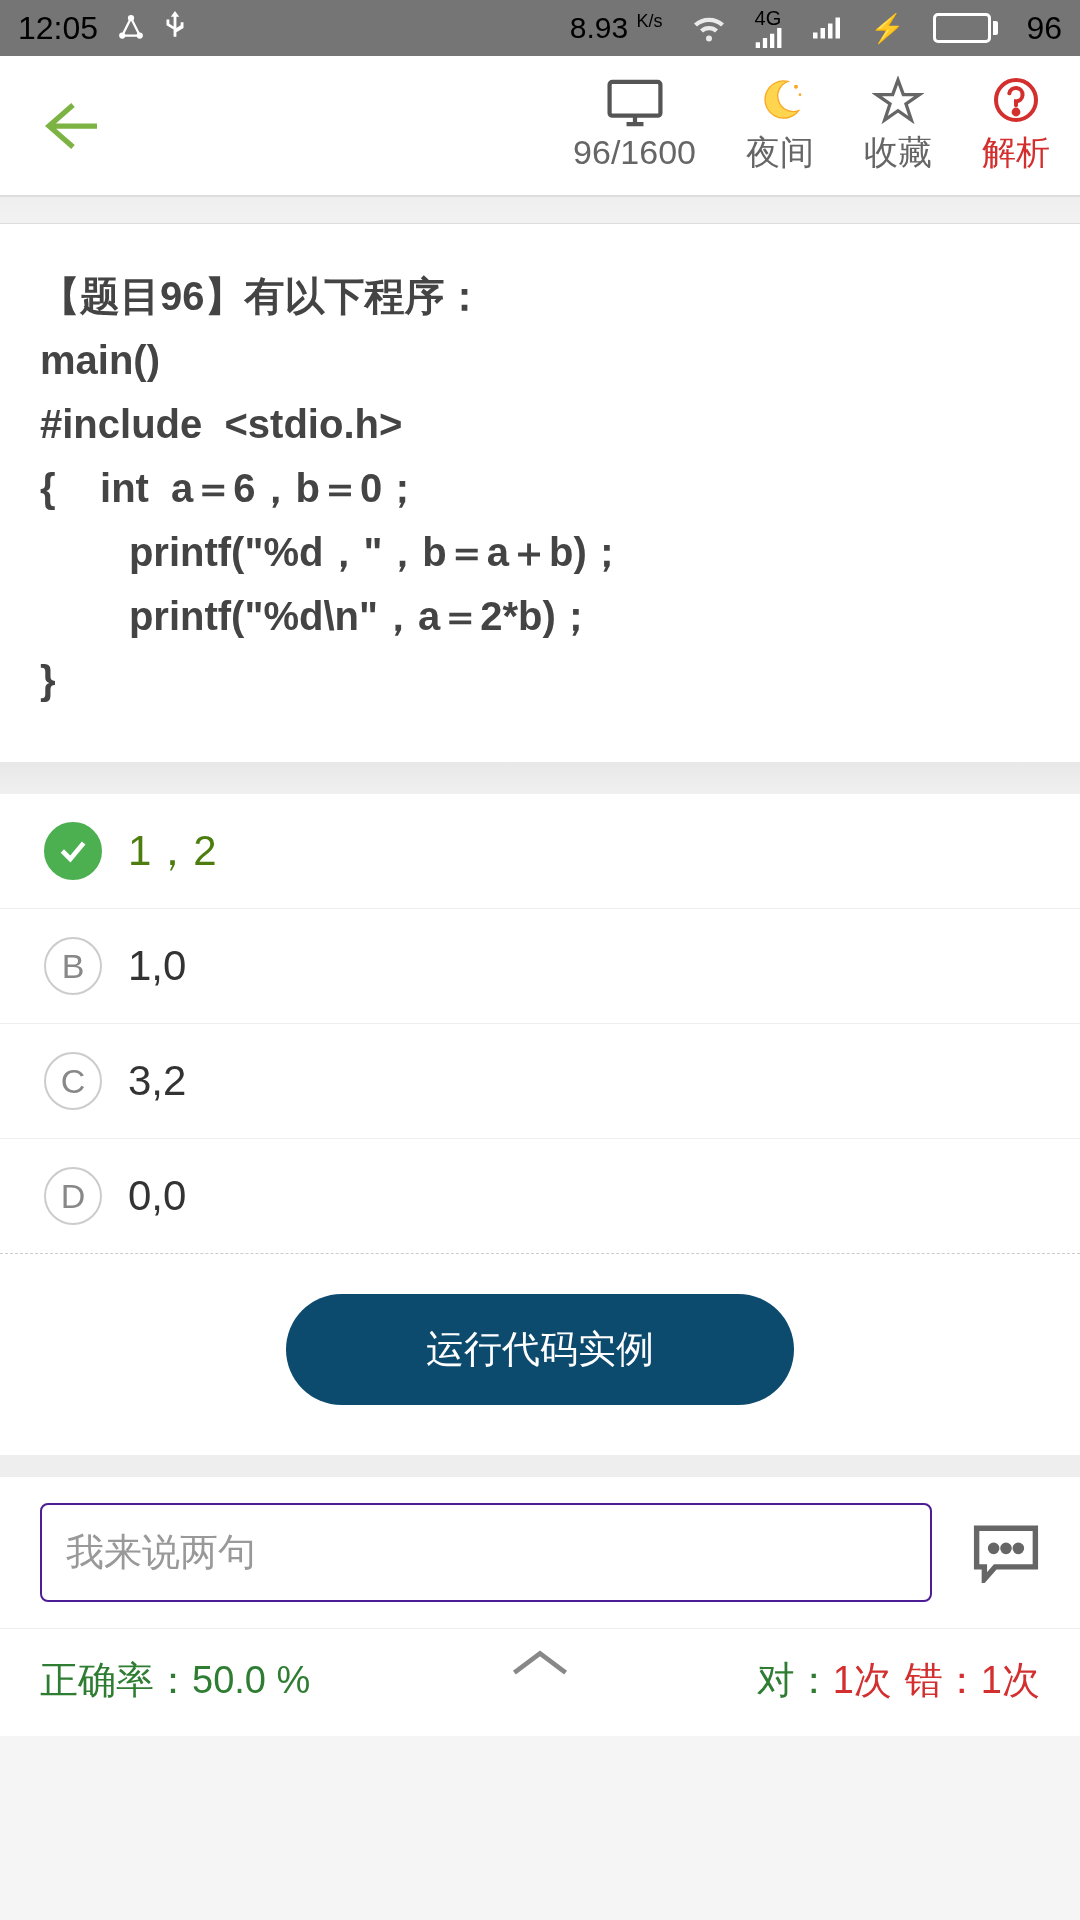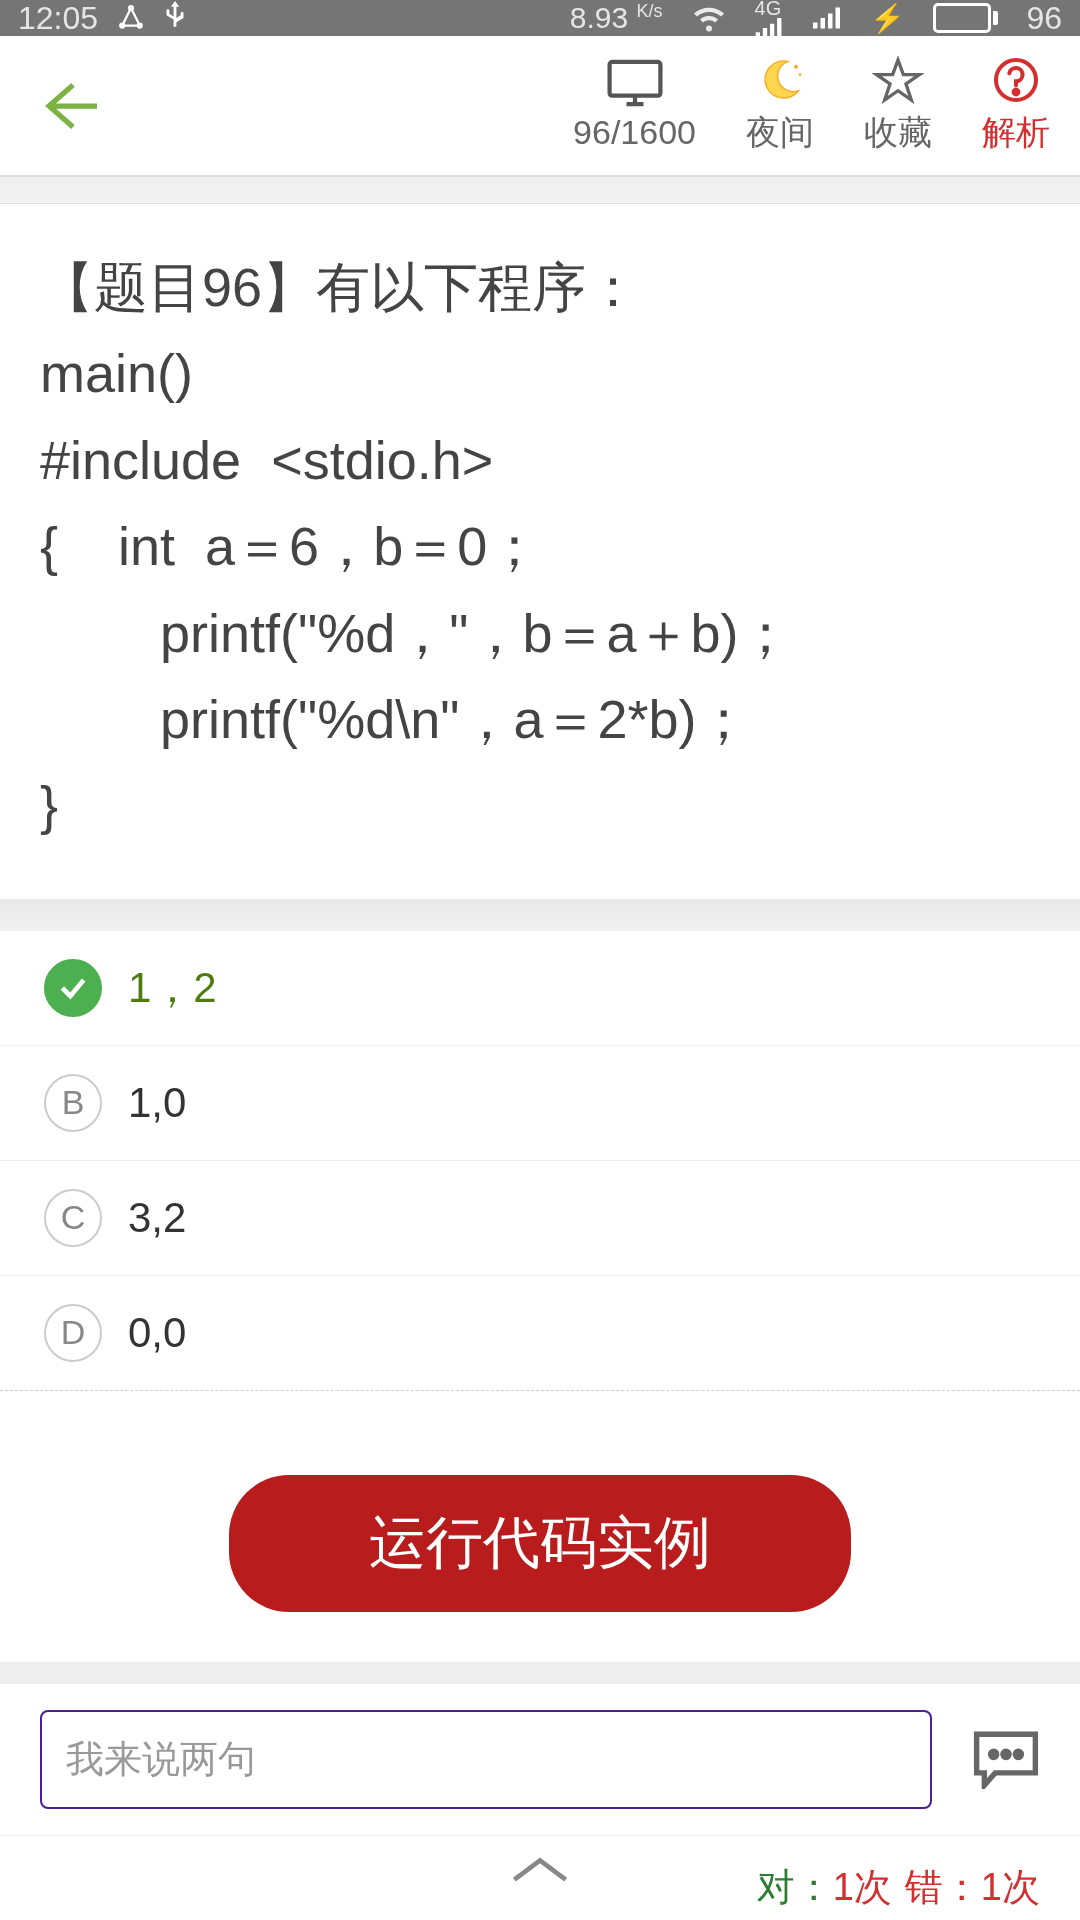--- a/index.html
+++ b/index.html
@@ -1,49 +1,49 @@
 <!DOCTYPE html>
 <html><head>
 <meta charset="utf-8">
 <style>
   * { margin: 0; padding: 0; box-sizing: border-box; }
   body { font-family: -apple-system, "Helvetica Neue", Arial, sans-serif; width: 1080px; height: 1920px; background: #f5f5f5; overflow: hidden; }
   
-  .status-bar { background: #757575; color: #e5e5e5; height: 36px; display: flex; align-items: center; padding: 0 18px; font-size: 32px; justify-content: space-between; }
+  .status-bar { background: #757575; color: #000000; height: 56px; display: flex; align-items: center; padding: 0 18px; font-size: 32px; justify-content: space-between; }
   .status-left { display: flex; align-items: center; gap: 18px; }
   .status-right { display: flex; align-items: center; gap: 28px; }
   .status-right .ks { font-size: 30px; }
   .status-right .ks sup { font-size: 18px; vertical-align: super; }
   .battery { display: inline-flex; align-items: center; }
   .battery-body { width: 58px; height: 30px; border: 3px solid #fff; border-radius: 5px; position: relative; padding: 2px; }
   .battery-fill { background: #3dd400; height: 100%; width: 100%; border-radius: 2px; }
   .battery-tip { width: 5px; height: 14px; background: #fff; margin-left: 2px; border-radius: 0 2px 2px 0; }
   
   .header { background: #fff; height: 140px; display: flex; align-items: center; padding: 0 30px 0 40px; border-bottom: 1px solid #ddd; }
   .back-arrow { flex: 0 0 auto; }
   .header-spacer { flex: 1; }
   .header-item { display: flex; flex-direction: column; align-items: center; gap: 6px; margin-left: 50px; color: #666; font-size: 34px; }
   .header-item.red { color: #d32f2f; }
   
   .gap { height: 28px; background: linear-gradient(#eee, #f2f2f2); border-top: 1px solid #ddd; border-bottom: 1px solid #ddd; }
   
-  .question { background: #fff; padding: 40px 40px 50px 40px; font-size: 54px; color: #444; line-height: 1.6; }
+  .question { background: #fff; padding: 40px 40px 50px 40px; font-size: 40px; color: #444; line-height: 1.6; font-weight: bold; }
   .question .code-line { white-space: pre; font-family: inherit; }
   
   .gap2 { height: 32px; background: linear-gradient(#e8e8e8, #f0f0f0); }
   
   .options { background: #fff; }
   .option { display: flex; align-items: center; padding: 28px 44px; border-bottom: 1px solid #eee; font-size: 42px; color: #333; }
   .option:last-child { border-bottom: 1px dashed #ccc; }
   .opt-badge { width: 58px; height: 58px; border-radius: 50%; border: 2px solid #ccc; display: flex; align-items: center; justify-content: center; font-size: 34px; color: #888; margin-right: 26px; flex-shrink: 0; }
   .opt-badge.correct { background: #4caf50; border-color: #4caf50; color: #fff; }
   .option.correct .opt-text { color: #4d7c0f; font-weight: 500; }
   
   .run-section { background: #fff; padding: 40px 0 50px 0; text-align: center; }
-  .run-btn { display: inline-block; background: #b91c1c; color: #fff; font-size: 57px; padding: 30px 140px; border-radius: 60px; margin-top: 44px; }
+  .run-btn { display: inline-block; background: #0c4a6e; color: #fff; font-size: 38px; padding: 30px 140px; border-radius: 60px; }
   
   .gap3 { height: 22px; background: #eee; }
   
   .comment-row { background: #fff; padding: 26px 40px; display: flex; align-items: center; gap: 40px; }
   .comment-input { flex: 1; border: 2px solid #4c1d95; border-radius: 8px; padding: 22px 24px; font-size: 38px; color: #999; }
   
   .stats-bar { background: #fff; display: flex; align-items: center; padding: 26px 40px 30px 40px; font-size: 38px; border-top: 1px solid #eee; position: relative; }
   .stats-left { color: #2e7d32; font-weight: 500; }
   .stats-center { position: absolute; left: 50%; transform: translateX(-50%); top: 18px; }
   .stats-right { margin-left: auto; display: flex; gap: 13px; }
@@ -180,20 +180,23 @@
   <div class="comment-input">我来说两句</div>
   <svg width="68" height="60" viewBox="0 0 44 38" fill="none" stroke="#666" stroke-width="3.5">
       <path d="M3 3 L41 3 L41 28 L15 28 L8 36 L8 28 L3 28 Z"></path>
       <circle cx="14" cy="16" r="2" fill="#666"></circle>
       <circle cx="22" cy="16" r="2" fill="#666"></circle>
       <circle cx="30" cy="16" r="2" fill="#666"></circle>
     </svg>
 </div>
 
 <div class="stats-bar">
+  <span class="stats-left">
+    <span>正确率：</span><span>50.0 %</span>
+  </span>
   <span class="stats-center">
     <svg width="64" height="32" viewBox="0 0 40 20" fill="none" stroke="#888" stroke-width="3">
         <path d="M4 16 L20 4 L36 16"></path>
       </svg>
   </span>
   <span class="stats-right">
     <span class="ok"><span>对：</span><span class="num">1次</span></span>
     <span class="bad"><span>错：</span><span>1次</span></span>
   </span>
 </div>

